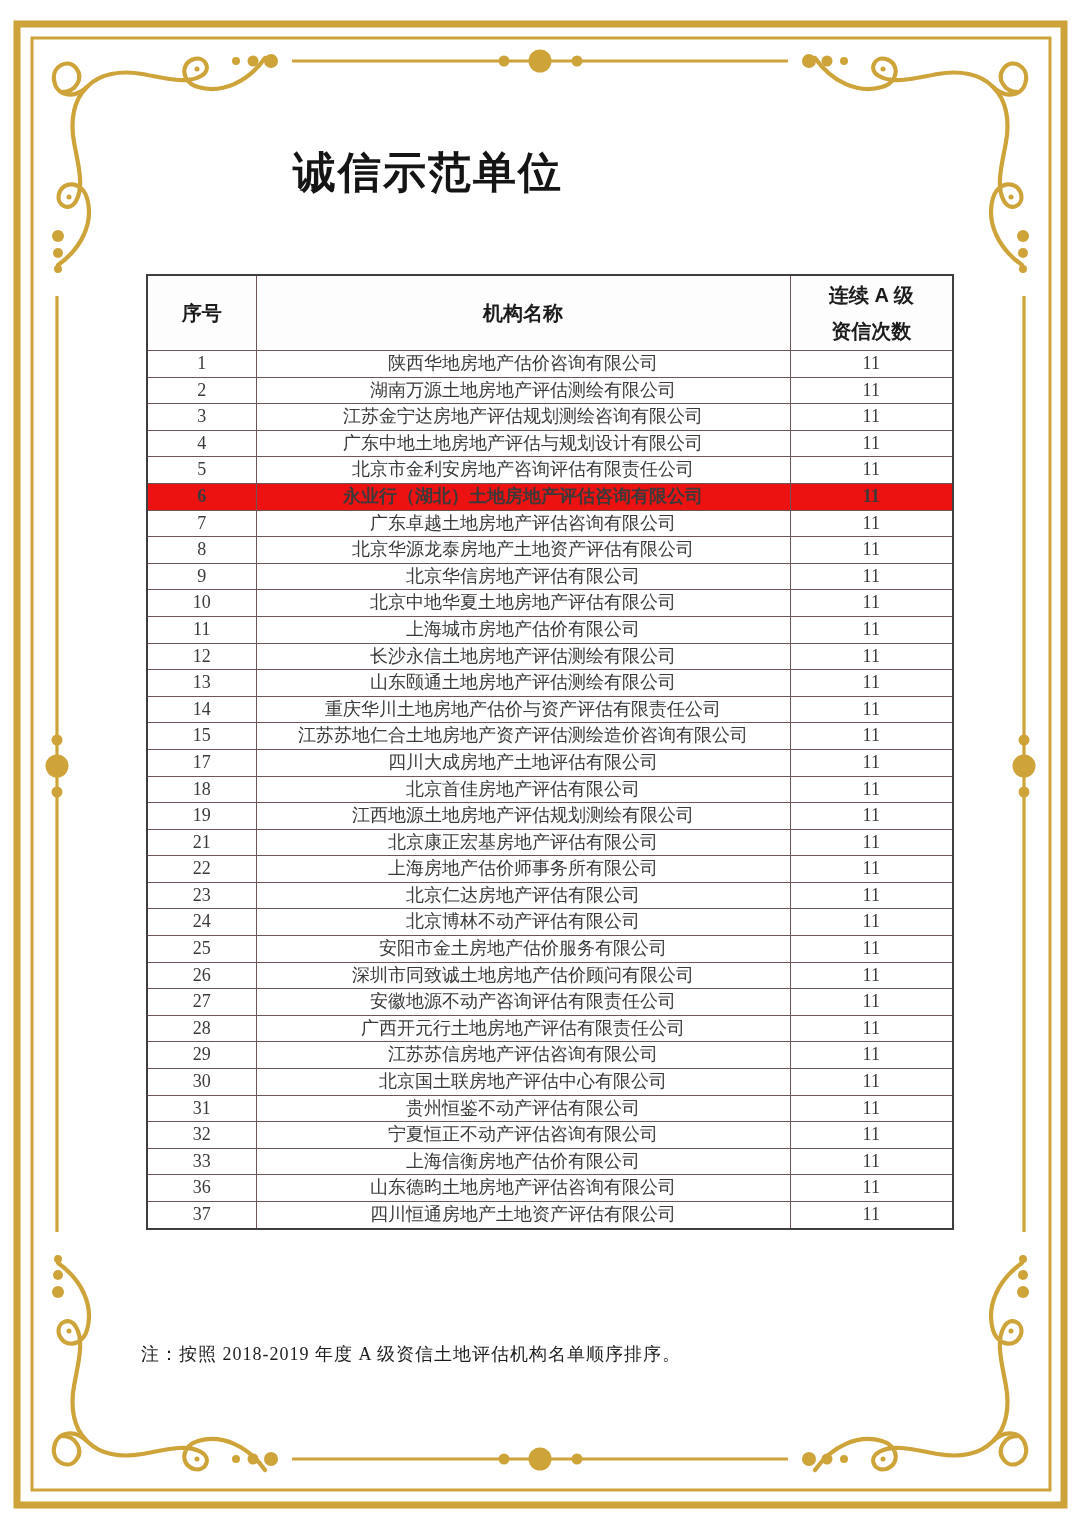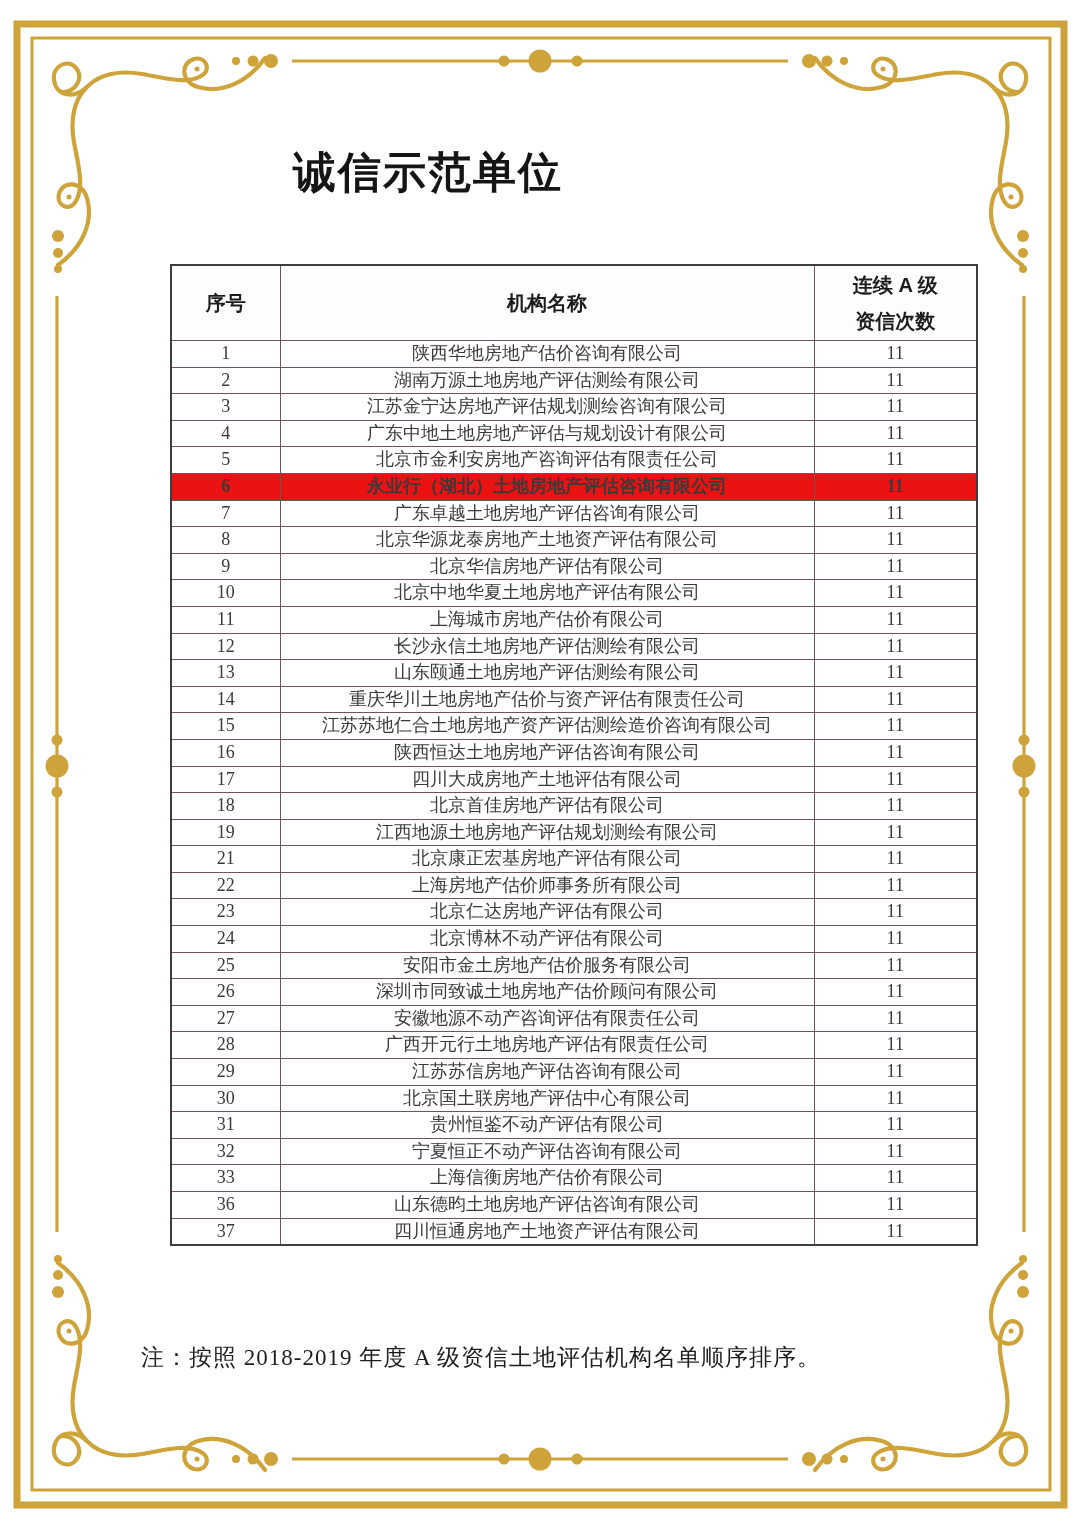--- a/index.html
+++ b/index.html
@@ -11,24 +11,23 @@
   .frame-svg{position:absolute;left:0;top:0;width:1080px;height:1528px;pointer-events:none;}
   .gline{stroke:var(--gold,#CEA339);fill:none;}
   .gdot{fill:var(--gold,#CEA339);stroke:none;}
   .page-title{
     position:absolute;left:0;top:144px;width:856px;margin:0;
     text-align:center;font-size:43px;font-weight:900;color:#151515;
     letter-spacing:2px;
     font-family:Liberation Sans, sans-serif;
   }
   table.credit{
-    position:absolute;left:146px;top:264px;width:806px;
+    position:absolute;left:146px;top:274px;width:806px;
     border-collapse:collapse;table-layout:fixed;
     border:2px solid #3e3e3e;
-    margin-left:24px;
   }
   table.credit th,table.credit td{
     border:1px solid #6e5656;padding:0;overflow:hidden;white-space:nowrap;
   }
   table.credit col.c-no{width:109px;}
   table.credit col.c-name{width:534px;}
   table.credit col.c-count{width:163px;}
   table.credit thead th{
     height:74px;background:#fdfdfd;
     font-family:"Liberation Sans","DejaVu Sans",sans-serif;
@@ -41,21 +40,21 @@
   td.no-cell{text-align:center;}
   td.name-cell{text-align:center;padding-left:13px;}
   td.count-cell{text-align:center;}
   tr.hl td{
     background:var(--highlight-bg,#EC1212);
     color:var(--highlight-text,#5E5312);
     font-weight:bold;
   }
   .note{
     position:absolute;left:141px;top:1342px;width:820px;
-    font-size:23px;color:#1e1e1e;letter-spacing:1px;
+    font-size:18px;color:#1e1e1e;letter-spacing:1px;
     font-family:"Liberation Serif","DejaVu Serif",serif;
   }
 </style>
 </head>
 <body>
 
 <svg class="frame-svg" viewBox="0 0 1080 1528" aria-hidden="true">
 
   <rect x="17" y="24" width="1047" height="1481" class="gline" stroke-width="7"></rect>
 
@@ -230,25 +229,20 @@
         <td class="name-cell">重庆华川土地房地产估价与资产评估有限责任公司</td>
         <td class="count-cell">11</td>
       </tr>
 
       <tr>
         <td class="no-cell">15</td>
         <td class="name-cell">江苏苏地仁合土地房地产资产评估测绘造价咨询有限公司</td>
         <td class="count-cell">11</td>
       </tr>
 
-      <tr>
-        <td class="no-cell">16</td>
-        <td class="name-cell">陕西恒达土地房地产评估咨询有限公司</td>
-        <td class="count-cell">11</td>
-      </tr>
 
       <tr>
         <td class="no-cell">17</td>
         <td class="name-cell">四川大成房地产土地评估有限公司</td>
         <td class="count-cell">11</td>
       </tr>
 
       <tr>
         <td class="no-cell">18</td>
         <td class="name-cell">北京首佳房地产评估有限公司</td>

